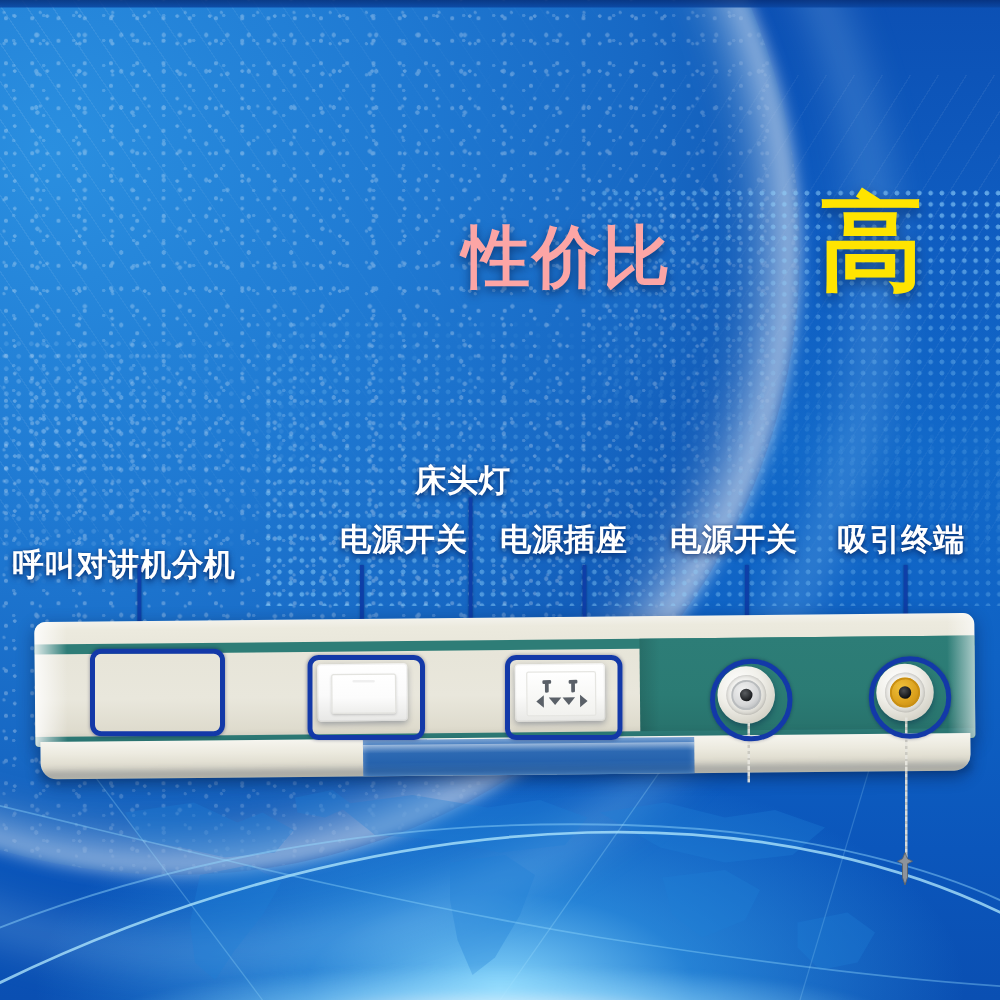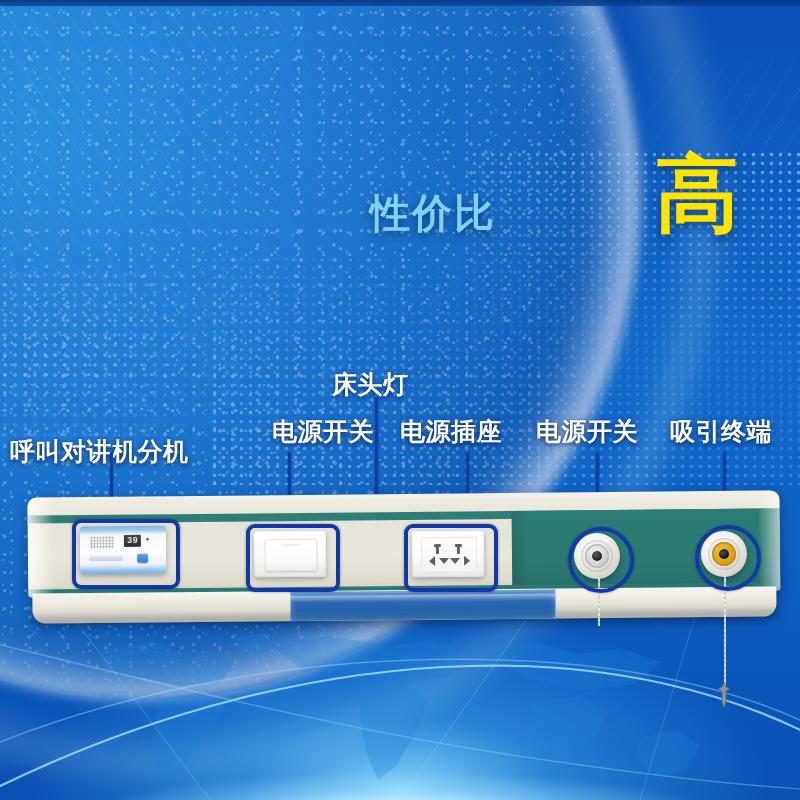--- a/index.html
+++ b/index.html
@@ -103,22 +103,22 @@
   .headline{
     position:absolute;left:0;top:86px;width:800px;text-align:center;
     font-size:54px;font-weight:bold;letter-spacing:2px;line-height:1;
     white-space:nowrap;
   }
   .headline .w{color:#ffffff;text-shadow:0 3px 7px rgba(0,25,70,.55);}
   .headline .y{color:#ffe400;text-shadow:0 3px 7px rgba(0,25,70,.55);}
 
   .subline{position:absolute;left:0;top:166px;width:800px;height:80px;}
   .sub-left{
-    position:absolute;left:370px;top:20px;
-    font-size:40px;font-weight:bold;color:#7dd3fc;letter-spacing:2px;
+    position:absolute;left:370px;top:4px;
+    font-size:54px;font-weight:bold;color:#fca5a5;letter-spacing:2px;
     text-shadow:0 3px 8px rgba(0,25,70,.6);white-space:nowrap;
   }
   .sub-big{
     position:absolute;left:655px;top:-14px;
     font-size:84px;font-weight:bold;color:#ffe400;line-height:1;
     text-shadow:0 4px 10px rgba(0,25,70,.55);
   }
 
   
   .label{
@@ -322,27 +322,20 @@
       <div class="teal-notch"></div>
       <div class="stripe bot"></div>
       <div class="cap-left"></div>
       <div class="cap-right"></div>
     </div>
     <div class="rail"></div>
     <div class="rail-light"></div>
     <div class="rail-shadow"></div>
   </div>
 
-  <div class="intercom">
-    <div class="ic-speaker"></div>
-    <div class="ic-screen">39</div>
-    <div class="ic-dot"></div>
-    <div class="ic-slot"></div>
-    <div class="ic-btn"></div>
-  </div>
 
   <div class="switch">
     <div class="switch-rocker"></div>
   </div>
 
   <div class="socket">
     <div class="sk-face">
       <div class="pin v" style="left:14px;top:8px;"></div>
       <div class="pin v" style="left:35px;top:8px;"></div>
       <div class="pin tri" style="left:5px;top:20px;transform:rotate(-90deg);"></div>

